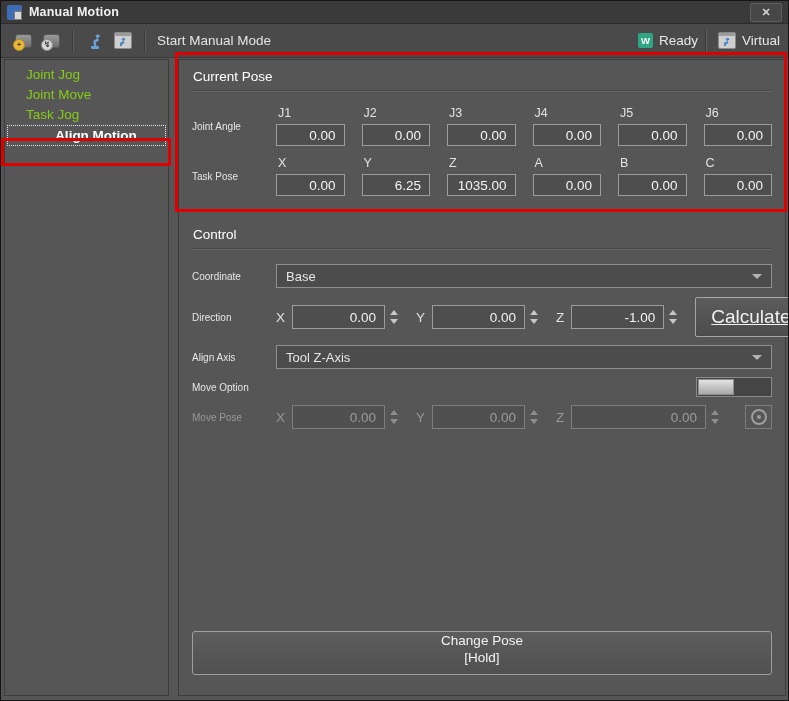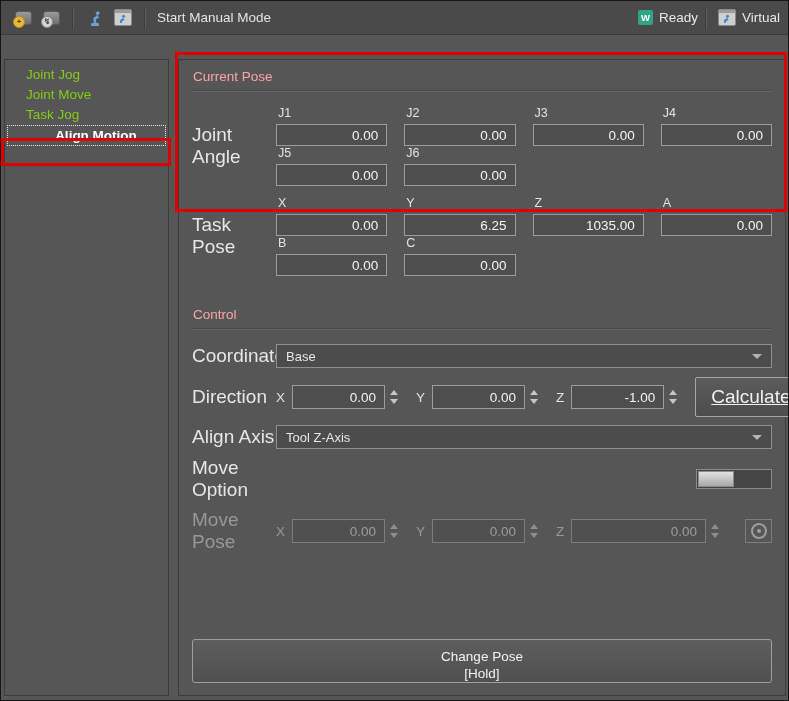--- a/index.html
+++ b/index.html
@@ -32,26 +32,26 @@
   .statustext{margin-left:6px;color:#e8e8e8;font-size:13.5px;}
   .miniwin{width:16px;height:15px;background:#cfcfcf;border:1px solid #8a8a8a;border-radius:2px;position:relative;overflow:hidden;}
   .miniwin .bar{position:absolute;top:0;left:0;right:0;height:3px;background:#9c9c9c;}
   
   .content{position:absolute;top:55px;left:0;right:0;bottom:0;}
   .sidebar{position:absolute;left:3px;top:3px;width:165px;bottom:4px;border:1px solid #3c3c3c;background:#565656;padding-top:5px;box-sizing:border-box;}
   .side-item{height:20px;line-height:20px;padding-left:21px;color:#84cc16;font-size:13.5px;cursor:default;}
   .side-item.selected{font-weight:bold;color:#ffffff;border:1px dotted #e6e6e6;margin:0 2px;padding-left:19px;height:19px;line-height:19px;text-align:center;}
   .main{position:absolute;left:177px;top:3px;right:2px;bottom:4px;border:1px solid #3c3c3c;background:#565656;
     box-sizing:border-box;padding:0 13px;display:flex;flex-direction:column;}
-  .group-title{padding:9px 1px 6px;color:#fca5a5;font-size:13.5px;}
+  .group-title{padding:9px 1px 6px;color:#ffffff;font-size:13.5px;}
   .hr{height:0;border-top:1px solid #494949;border-bottom:1px solid #686868;}
   .row{display:flex;align-items:center;}
-  .label-col{width:84px;flex:0 0 auto;color:#e6e6e6;font-size:19px;}
-  
-  .pose-grid{flex:1;display:grid;grid-template-columns:repeat(4,1fr);column-gap:17px;}
+  .label-col{width:84px;flex:0 0 auto;color:#e6e6e6;font-size:10px;}
+  
+  .pose-grid{flex:1;display:grid;grid-template-columns:repeat(6,1fr);column-gap:17px;}
   .pose-cell{display:flex;flex-direction:column;}
   .pose-name{font-size:12.5px;color:#e2e2e2;margin-bottom:4px;padding-left:2px;}
   .fbox{height:22px;box-sizing:border-box;border:1px solid #9c9c9c;background:#4e4e4e;
     display:flex;align-items:center;justify-content:flex-end;padding:0 8px;color:#f4f4f4;font-size:13.5px;}
   
   .dropdown{flex:1;height:24px;box-sizing:border-box;border:1px solid #8f8f8f;background:#4c4c4c;
     display:flex;align-items:center;padding:0 9px;}
   .dd-arrow{margin-left:auto;width:0;height:0;border-left:5px solid transparent;border-right:5px solid transparent;border-top:5px solid #b4b4b4;}
   
   .spin-group{display:flex;align-items:center;}
@@ -69,37 +69,45 @@
   
   .disabled .label-col,.disabled .axis-name{color:#989898;}
   .disabled .spin-field{border-color:#7d7d7d;color:#9c9c9c;background:#505050;}
   .disabled .tri-up{border-bottom-color:#8e8e8e;}
   .disabled .tri-dn{border-top-color:#8e8e8e;}
   .record-btn{width:27px;height:24px;box-sizing:border-box;border:1px solid #7d7d7d;margin-left:8px;
     display:flex;align-items:center;justify-content:center;}
   .record-ring{width:12px;height:12px;border:2px solid #9e9e9e;border-radius:50%;display:flex;align-items:center;justify-content:center;}
   .record-dot{width:4px;height:4px;border-radius:50%;background:#9e9e9e;}
   
-  .change-pose{margin-top:auto;margin-bottom:12px;height:42px;border:1px solid #9e9e9e;border-radius:3px;
-    background:linear-gradient(#5d5d5d,#505050);display:flex;flex-direction:column;align-items:center;justify-content:flex-end;
+  .change-pose{margin-top:auto;margin-bottom:20px;height:42px;border:1px solid #9e9e9e;border-radius:3px;
+    background:linear-gradient(#5d5d5d,#505050);display:flex;flex-direction:column;align-items:center;justify-content:flex-start;
     color:#f2f2f2;font-size:13.5px;line-height:17px;}
   
   .annot{position:absolute;border:3px solid #e10000;box-sizing:border-box;pointer-events:none;z-index:9;}
   .annot-current{left:174px;top:51px;width:612px;height:160px;}
   .annot-align{left:0px;top:137px;width:170px;height:28px;}
   .mt14{margin-top:14px;} .mt10{margin-top:10px;} .mt22{margin-top:22px;}
   .mt9{margin-top:9px;} .mt8{margin-top:8px;}
   .gap18{column-gap:18px;display:flex;flex:1;align-items:center;}
   svg{display:block;}
 </style>
 </head>
 <body>
 
 <div class="window">
 
+  <div class="titlebar">
+    <div class="app-icon">
+      <div class="box"></div>
+        <div class="page"></div>
+    </div>
+    <div class="title">Manual Motion</div>
+    <div class="close-btn">✕</div>
+  </div>
 
   <div class="toolbar">
     <div class="tb-btn">
       <div class="servo-body"></div>
       <div class="badge yellow">+</div>
     </div>
     <div class="tb-btn">
       <div class="servo-body"></div>
       <div class="badge gray">↯</div>
     </div>

